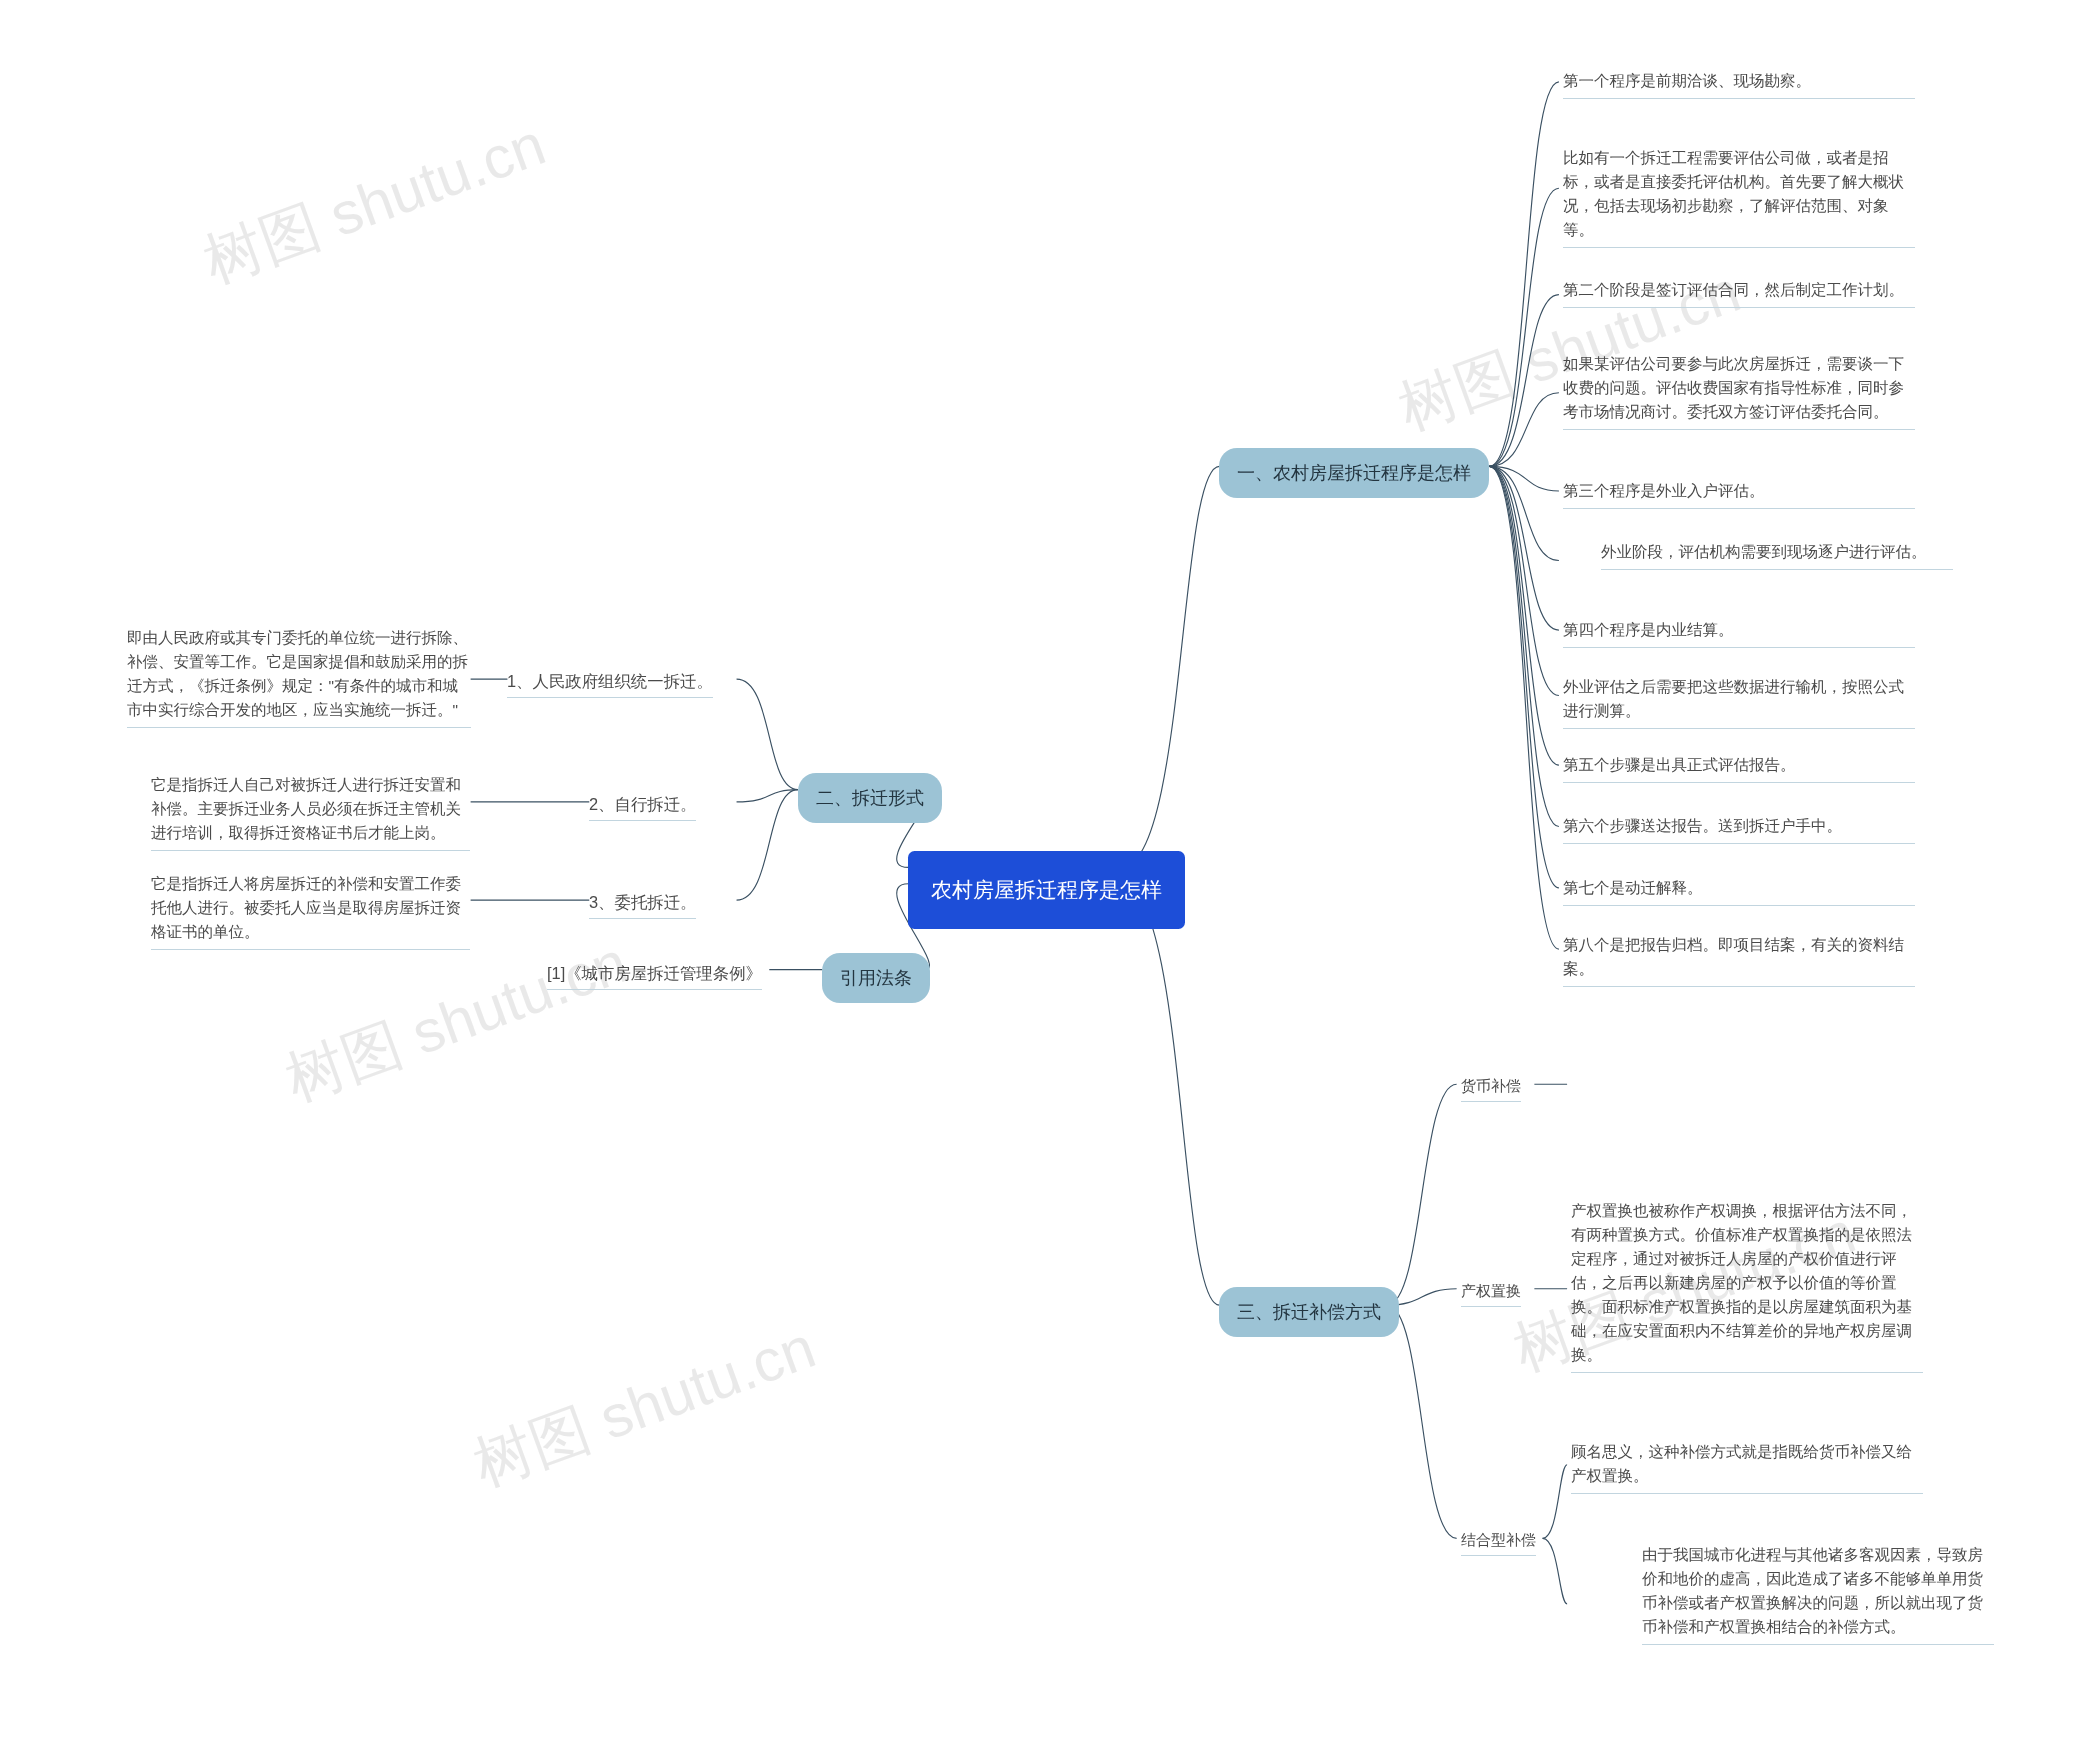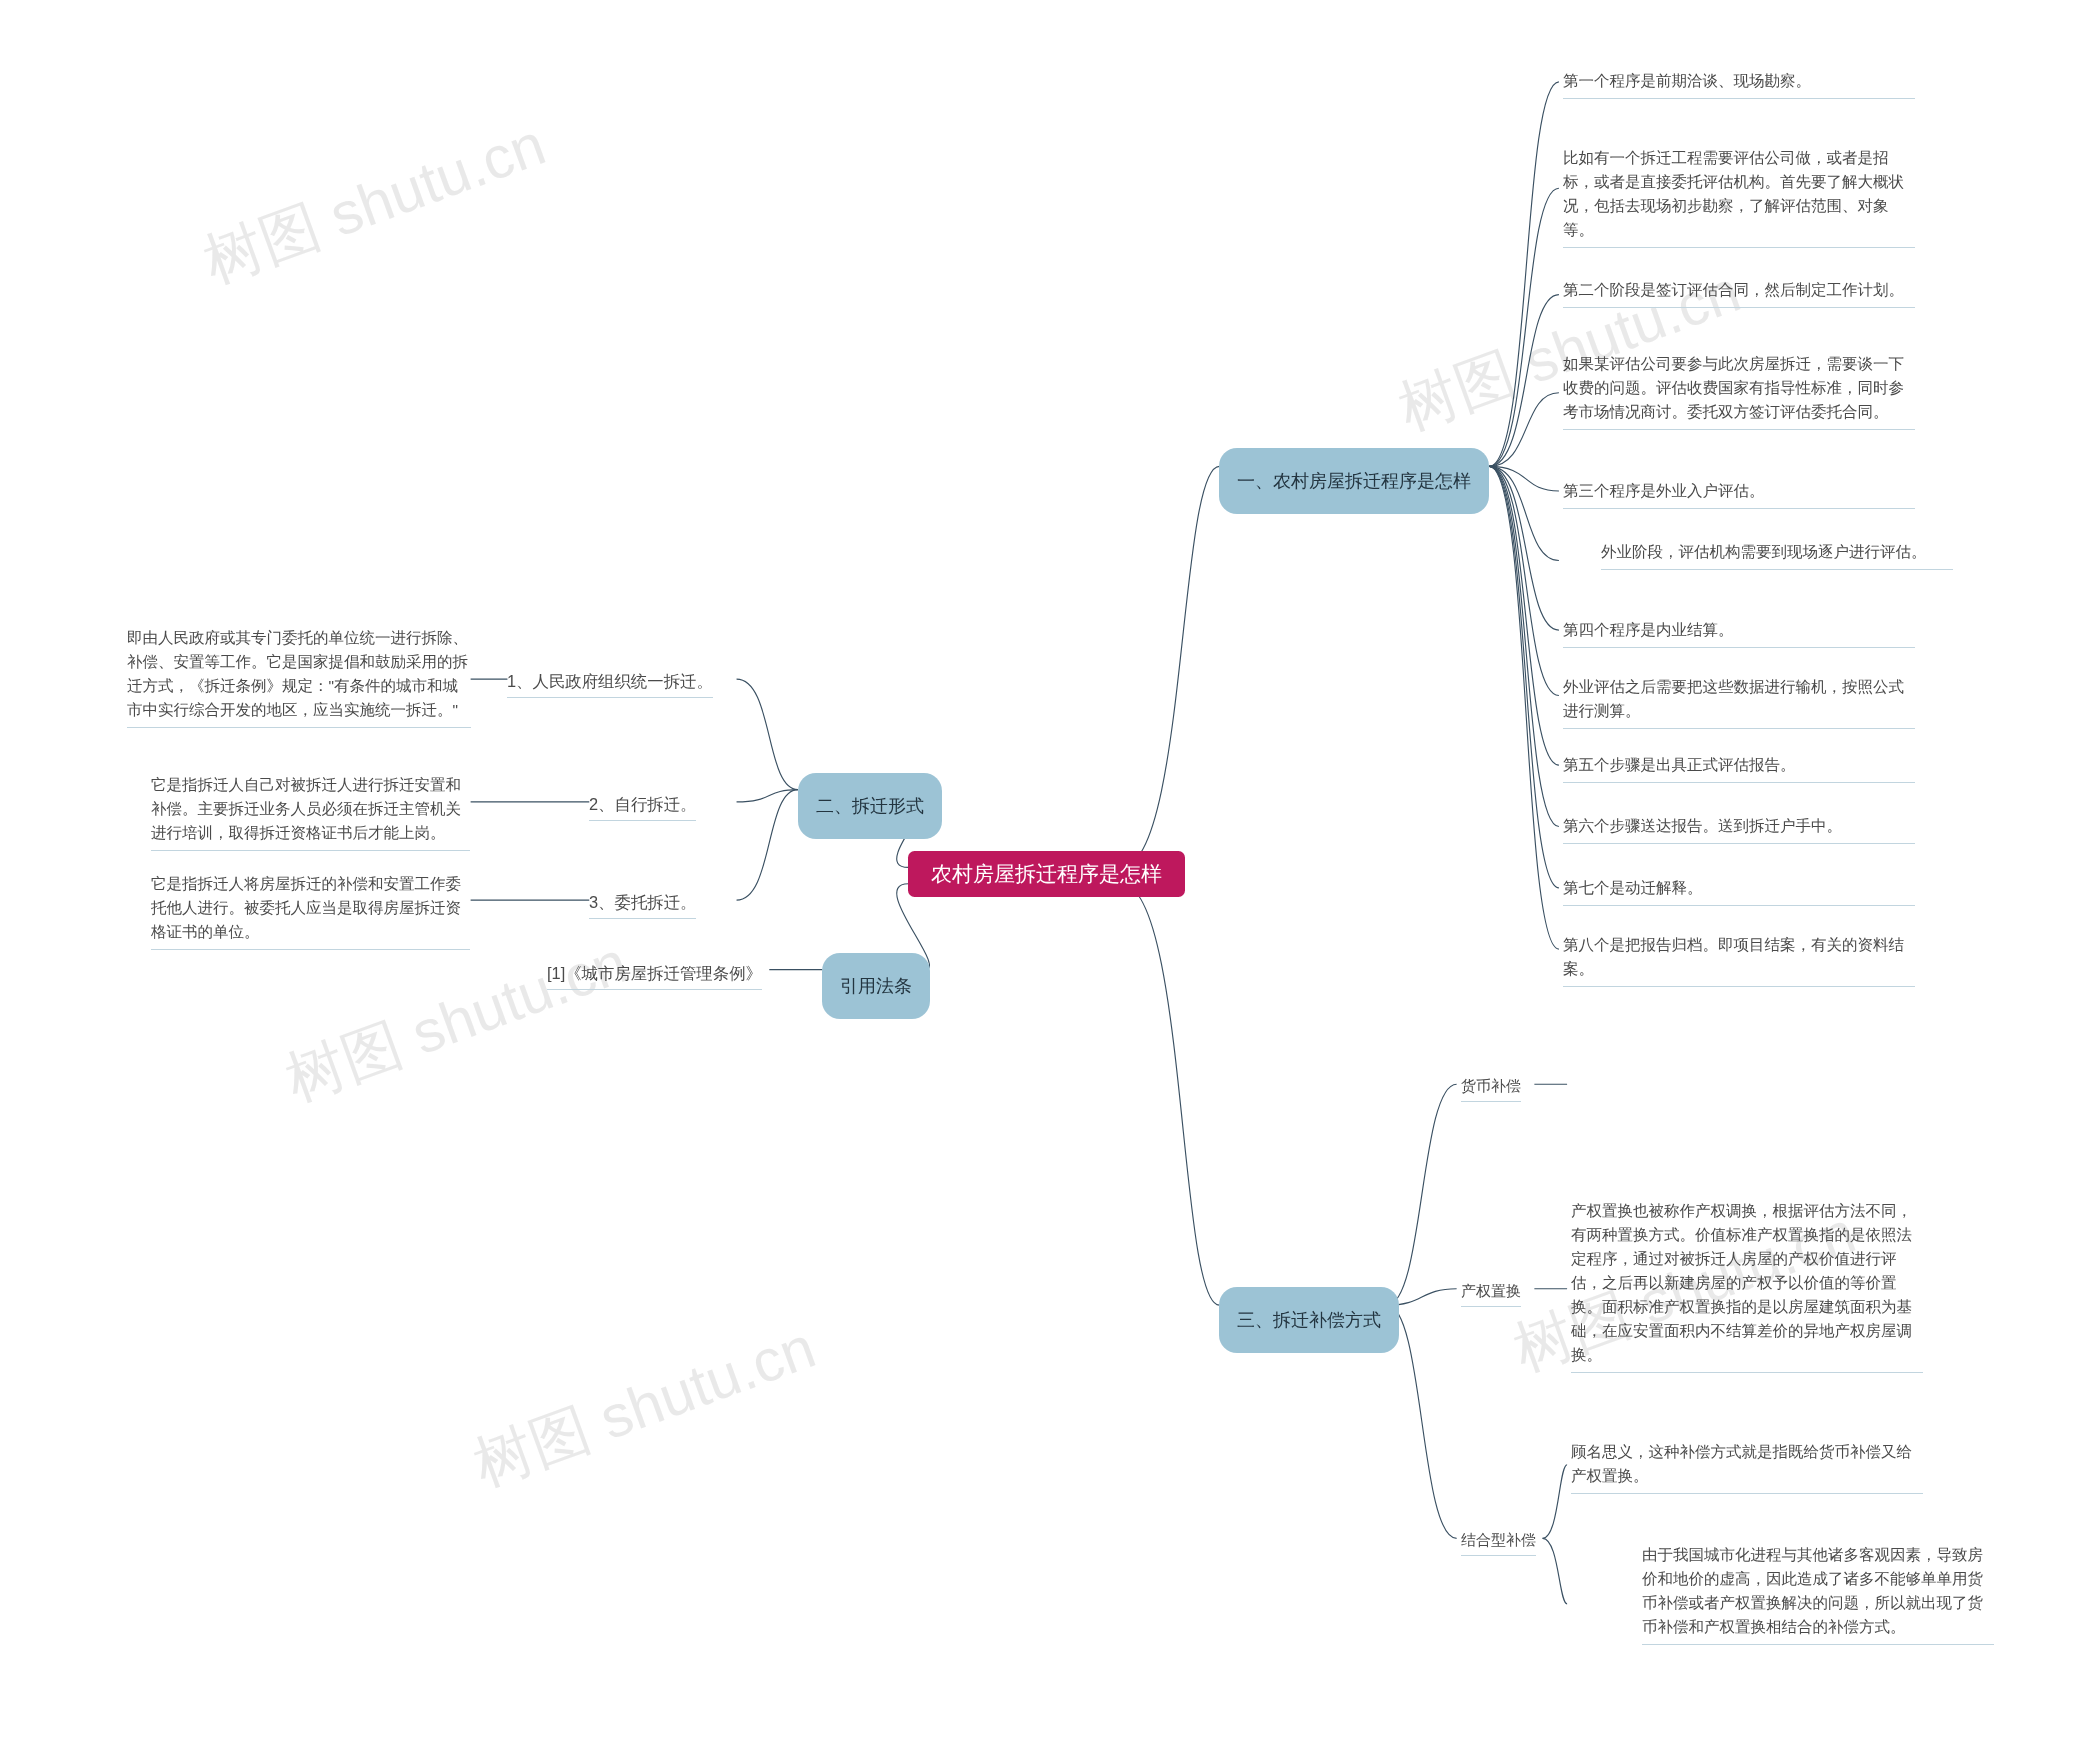--- a/index.html
+++ b/index.html
@@ -29,31 +29,31 @@
     pointer-events: none;
     white-space: nowrap;
     user-select: none;
     opacity: 0.6;
   }
   .node {
     position: absolute;
     white-space: normal;
   }
   .node.root {
-    background: #be185d;
+    background: #1d4ed8;
     color: #fff;
-    padding: 9px 23px;
+    padding: 25px 23px;
     border-radius: 6.5px;
     font-size: 21px;
     font-weight: 500;
   }
   .node.branch {
     background: #9cc3d5;
     color: #233540;
-    padding: 21px 18px;
+    padding: 13px 18px;
     border-radius: 18px;
     font-size: 18px;
   }
   .node.sub {
     color: #4a4a4a;
     font-size: 16.4px;
     padding: 3.3px 0;
     line-height: 1.45;
     border-bottom: 0.8px solid #c2d5df;
     min-height: 23px;

